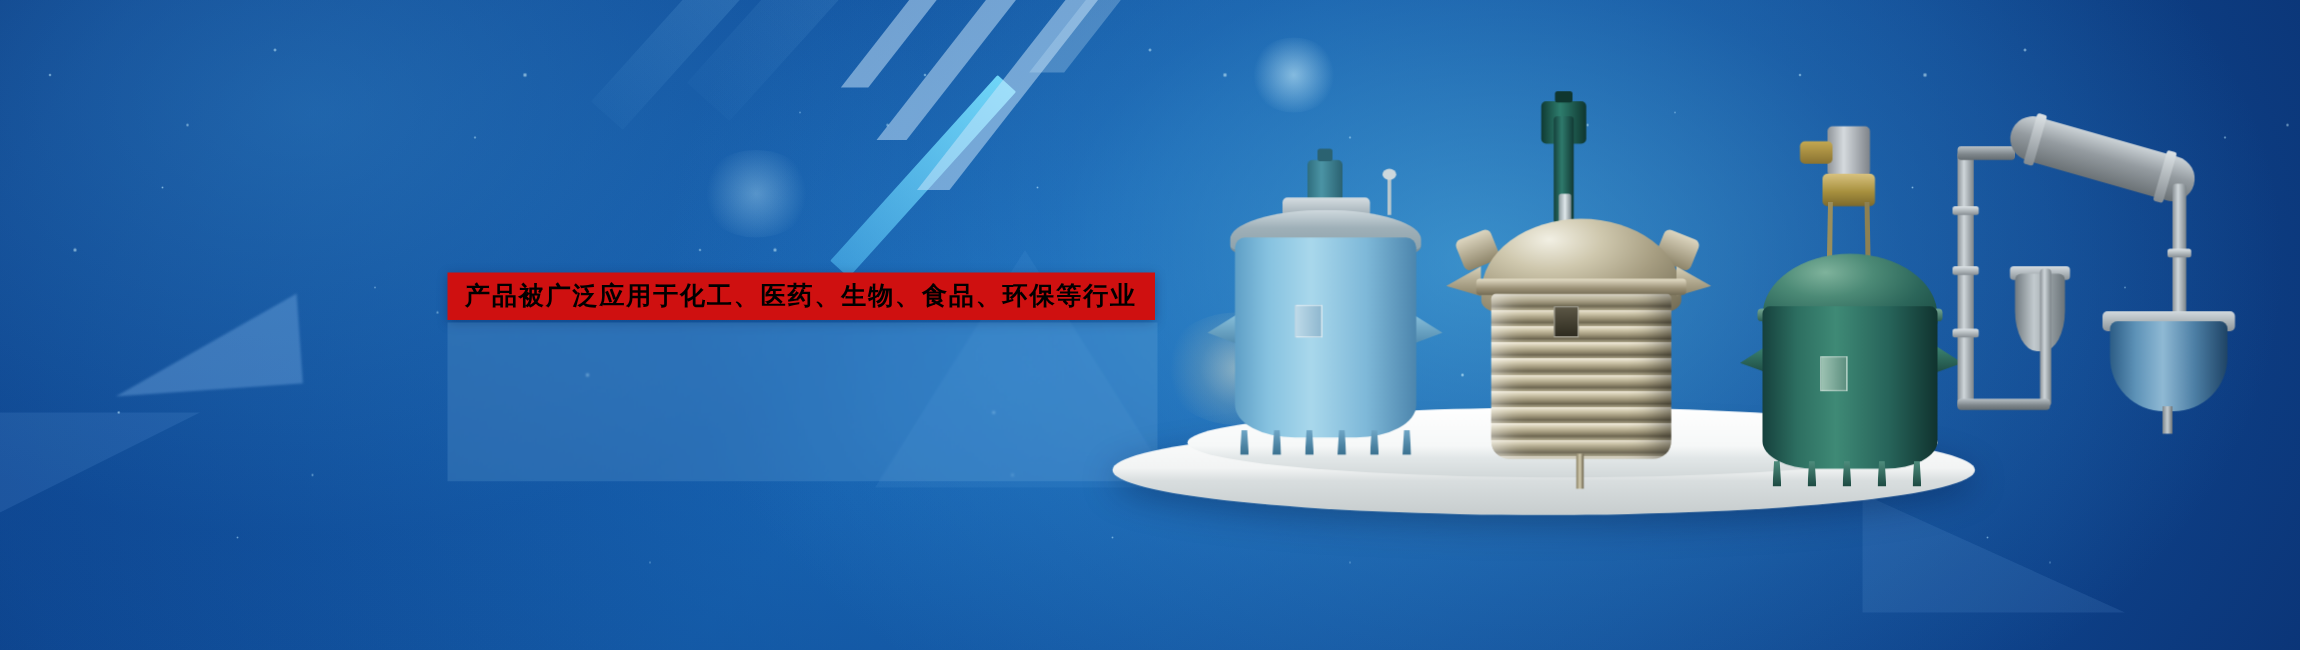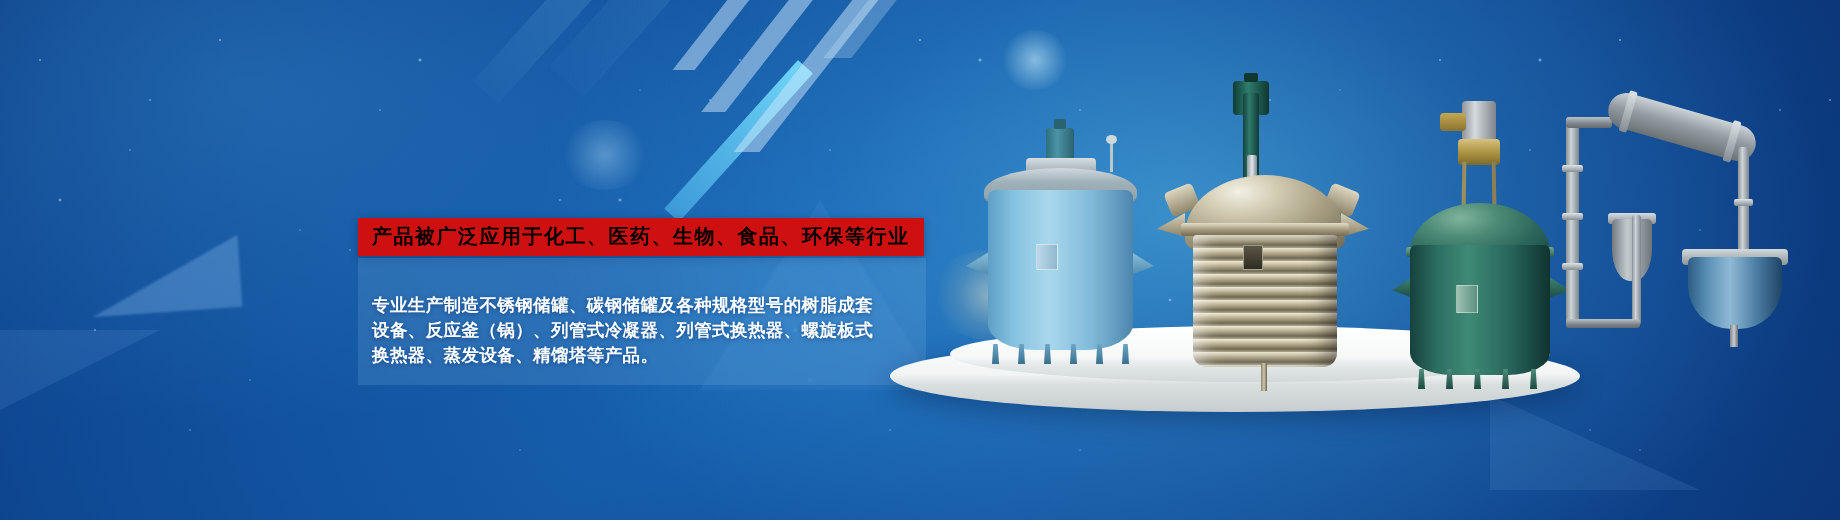--- a/index.html
+++ b/index.html
@@ -442,25 +442,20 @@
     <div class="glow g3"></div>
   </div>
 
   <div class="content">
 
 
     <div class="tagline">产品被广泛应用于化工、医药、生物、食品、环保等行业</div>
 
     <div class="desc-box"></div>
 
-    <div class="desc">
-      <div>专业生产制造不锈钢储罐、碳钢储罐及各种规格型号的树脂成套</div>
-      <div>设备、反应釜（锅）、列管式冷凝器、列管式换热器、螺旋板式</div>
-      <div>换热器、蒸发设备、精馏塔等产品。</div>
-    </div>
   </div>
 
   <div class="products">
 
     <div class="prod-shadow"></div>
     <div class="platform-base"></div>
     <div class="platform-top"></div>
 
     <div class="v1">
       <div class="motor"></div>

